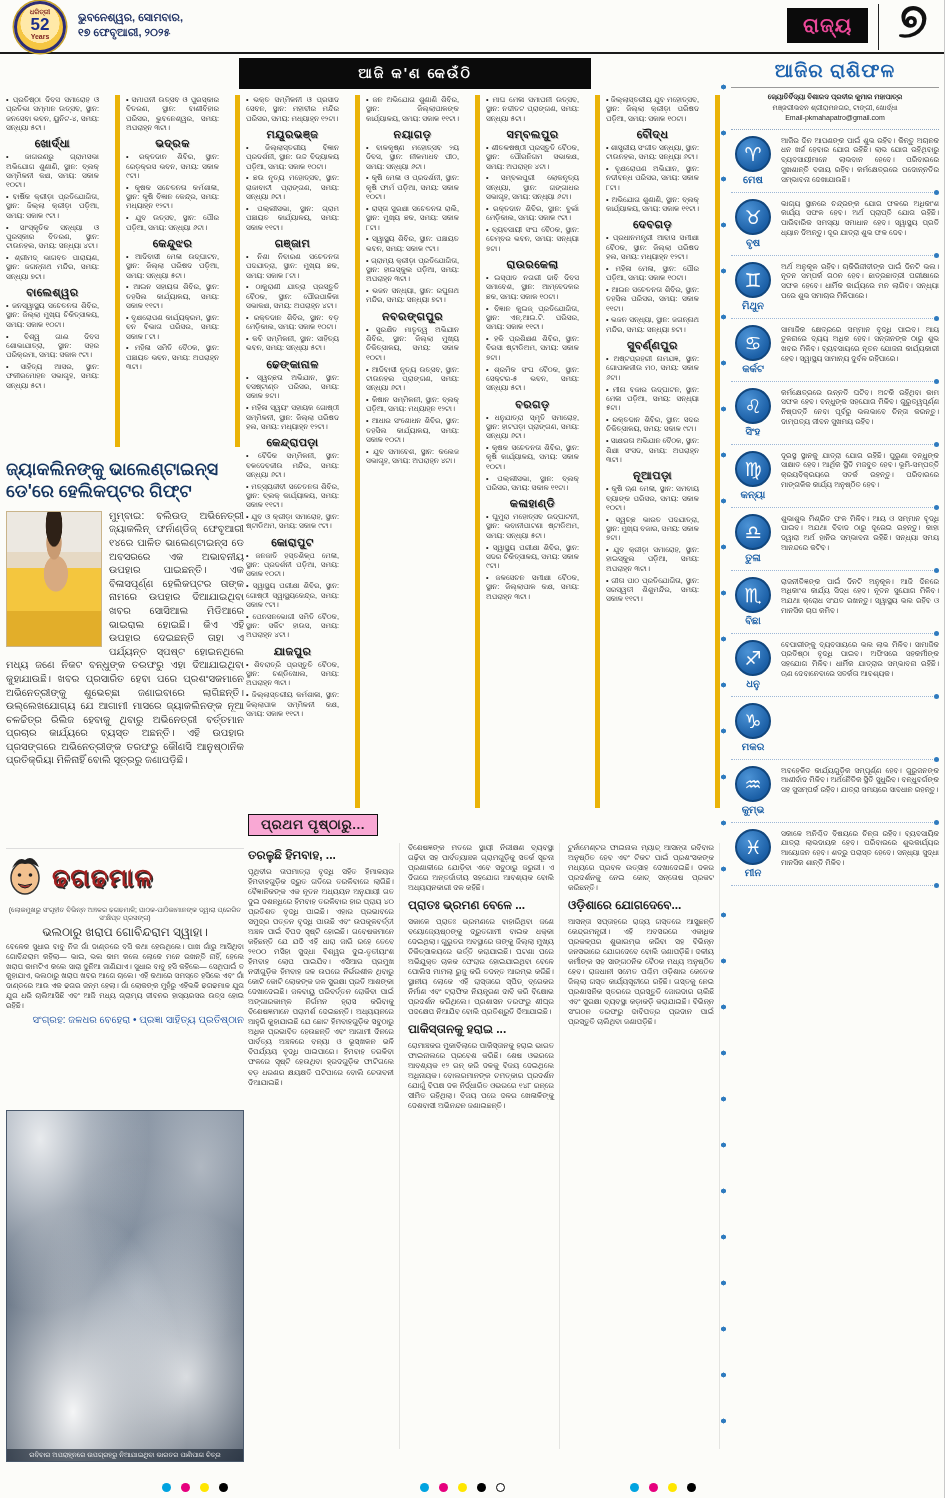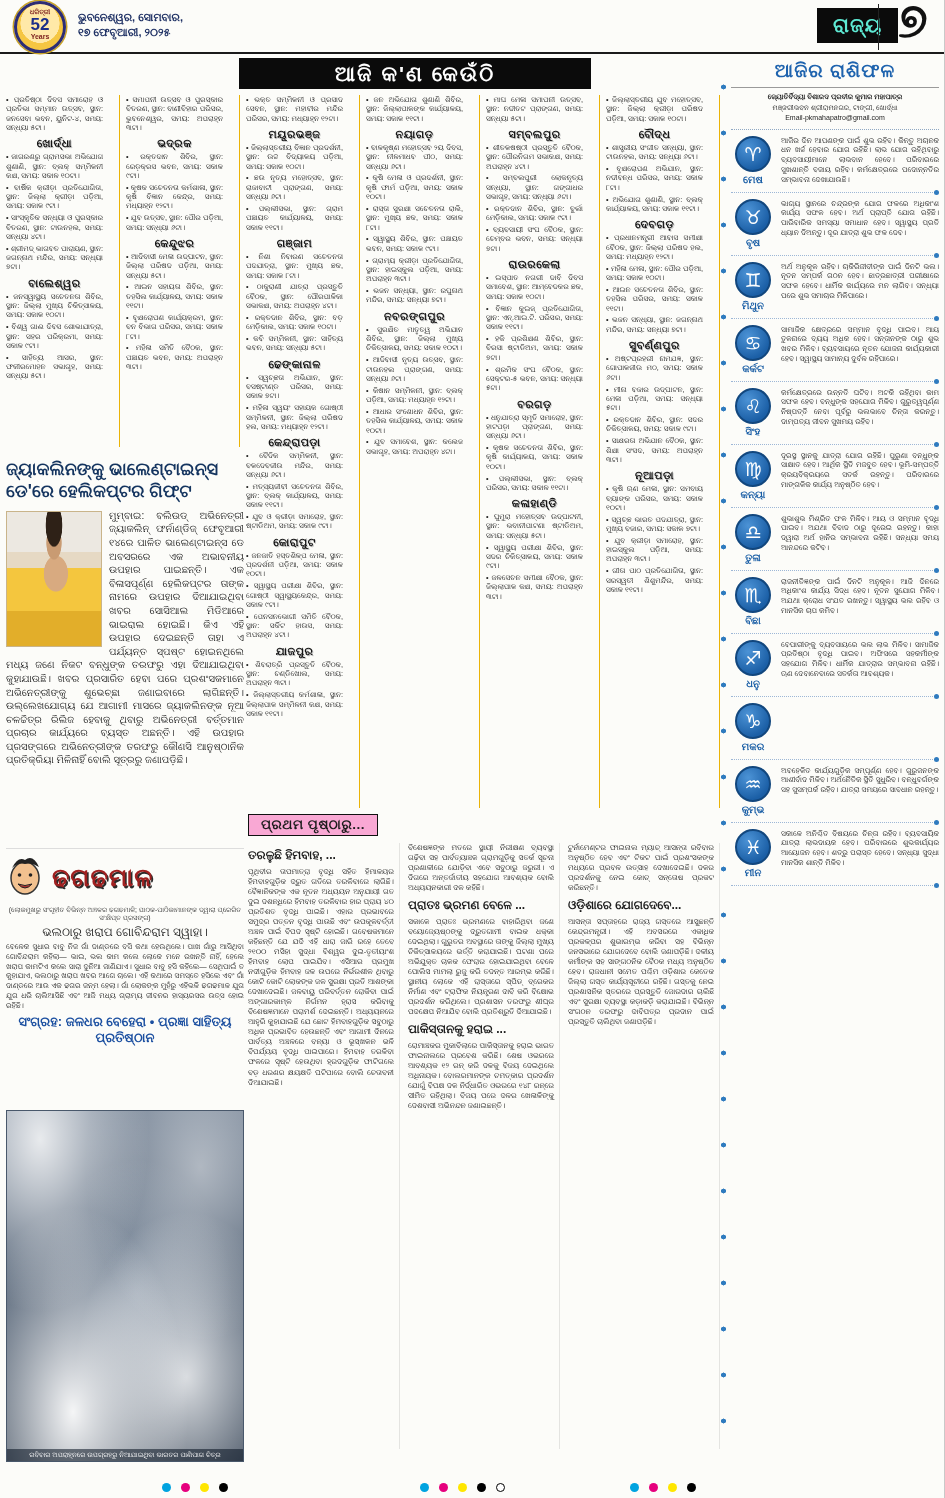--- a/index.html
+++ b/index.html
@@ -9,31 +9,31 @@
 
   
   .masthead{position:absolute;top:0;left:0;width:945px;height:54px;border-bottom:2px solid #1b1b1b;background:#fcfcf9;z-index:5}
   .logo{position:absolute;left:14px;top:1px;width:52px;height:52px;border-radius:50%;
         background:radial-gradient(circle at 50% 42%,#ffe9a8 0 55%,#f5c642 56% 100%);
         border:3px solid #2c2c74;box-shadow:0 0 0 1.5px #c8a225;text-align:center}
   .logo-top{font-size:6.5px;font-weight:700;color:#7a1d1d;margin-top:4px}
   .logo-52{font-size:17px;font-weight:800;color:#1b2f8a;line-height:1}
   .logo-years{font-size:7px;font-weight:700;color:#7a1d1d}
   .dateline{position:absolute;left:78px;top:10px;font-size:11px;font-weight:700;color:#1d2f63;line-height:1.35}
-  .section-box{position:absolute;left:817px;top:8px;height:35px;padding:0 16px;background:#0b0b0b;color:#5eead4;
+  .section-box{position:absolute;left:787px;top:8px;height:35px;padding:0 16px;background:#0b0b0b;color:#ec4899;
                font-size:20px;font-weight:700;letter-spacing:1px;display:flex;align-items:center}
   .mast-divider{position:absolute;left:878px;top:4px;height:46px;border-left:1.5px solid #222}
   .page-num{position:absolute;left:884px;top:-7px;width:58px;text-align:center;font-size:48px;font-weight:700;color:#111}
 
   
   .events{position:absolute;left:6px;top:56px;width:716px;height:754px}
   .events-banner{position:absolute;left:233px;top:2px;width:352px;height:31px;background:#0b0b0b;color:#fff;
-                 font-size:21px;font-weight:800;letter-spacing:2px;display:flex;align-items:center;justify-content:center}
+                 font-size:14px;font-weight:800;letter-spacing:2px;display:flex;align-items:center;justify-content:center}
   .events-cols{position:absolute;left:0;top:39px;width:716px;display:flex;gap:6px}
-  .ev-col{width:114px;flex:0 0 114px;height:713px;overflow:hidden;border-right:1px solid #eab308;padding-right:16px}
+  .ev-col{width:114px;flex:0 0 114px;height:713px;overflow:hidden;border-right:5px solid #eab308;padding-right:16px}
   .ev-col.short{height:352px}
   .ev-city{font-size:11px;font-weight:800;text-align:center;margin:5px 0 2px;letter-spacing:.5px;color:#141414;text-shadow:1px 1px 0 #c9c9c9}
   .ev-item{font-size:7.3px;line-height:1.28;text-align:justify;margin-bottom:2.5px;color:#222}
 
   
   .jacq{position:absolute;left:6px;top:458px;width:238px;height:384px;overflow:hidden}
   .jacq-head{font-size:17.5px;font-weight:800;color:#14345f;line-height:1.28;margin-bottom:6px}
   .jacq-photo{float:left;width:96px;height:136px;margin:2px 7px 3px 0;border:1px solid #c9b48a;
     background:
       radial-gradient(ellipse at 50% 10%,#2e2117 0 12%,transparent 13%),
@@ -42,21 +42,21 @@
       linear-gradient(180deg,#ece8e1 0 30%,#e6d9c4 30% 42%,#f4c63e 42% 74%,#e2ae2a 74% 100%)}
   .jacq-body{font-size:10px;line-height:1.36;text-align:justify}
 
   
   .cartoon{position:absolute;left:6px;top:848px;width:238px;height:258px;overflow:hidden;border-top:1px solid #ddd;padding-top:5px}
   .cartoon-head{display:flex;align-items:center;gap:8px}
   .cartoon-title{font-size:25px;font-weight:700;color:#a02020;text-shadow:1.5px 1.5px 0 #2b2b2b;letter-spacing:1px}
   .cartoon-sub{font-size:6.8px;text-align:center;margin:4px 0 3px;color:#333}
   .cartoon-lead{font-size:12px;font-weight:400;text-align:center;margin:2px 0 3px}
   .cartoon-body{font-size:7.4px;line-height:1.32;text-align:justify}
-  .cartoon-credit{font-size:13px;color:#1b4fa0;margin-top:4px;font-weight:700;text-align:center}
+  .cartoon-credit{font-size:10px;color:#1b4fa0;margin-top:4px;font-weight:400;text-align:right}
 
   
   .weather{position:absolute;left:6px;top:1110px;width:238px;height:352px;border:1px solid #49586b;
     background:
       radial-gradient(ellipse at 14% 8%,rgba(255,255,255,.85),transparent 38%),
       radial-gradient(ellipse at 82% 16%,rgba(255,255,255,.5),transparent 42%),
       radial-gradient(ellipse at 28% 86%,rgba(255,255,255,.95),transparent 48%),
       radial-gradient(ellipse at 76% 76%,rgba(255,255,255,.8),transparent 44%),
       radial-gradient(ellipse at 55% 52%,rgba(215,226,238,.35),transparent 52%),
       linear-gradient(180deg,#6b7a8d,#46566a 58%,#2f3d4f)}

